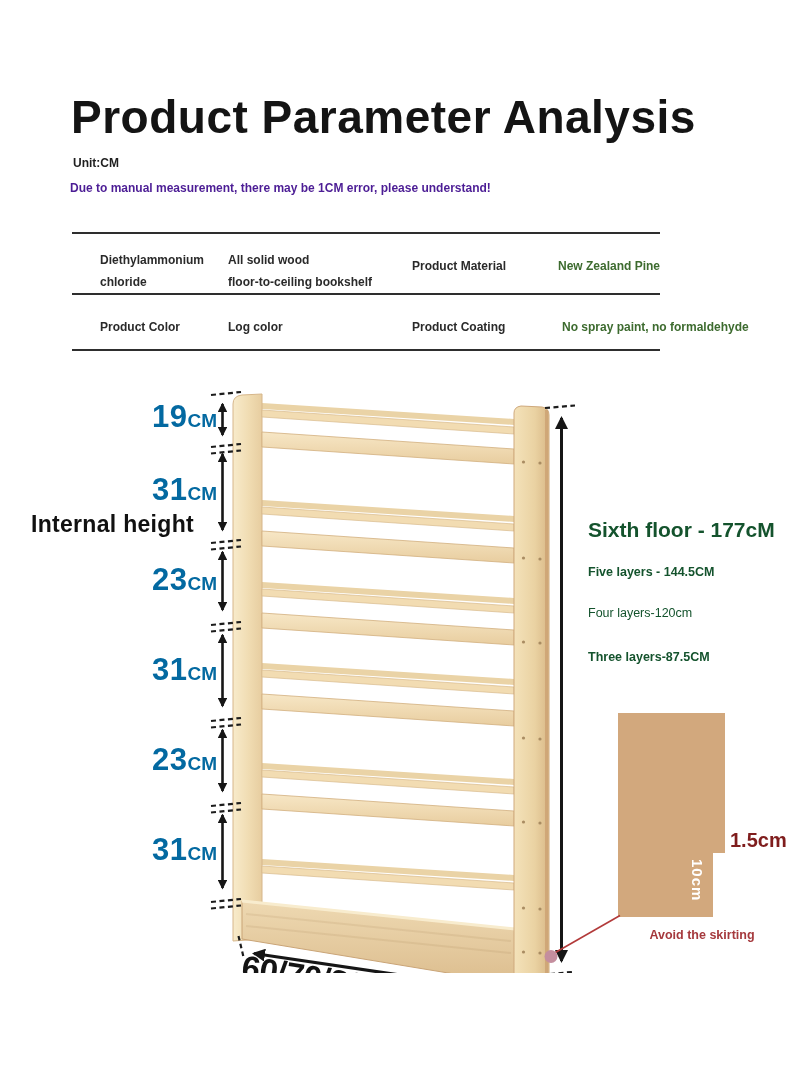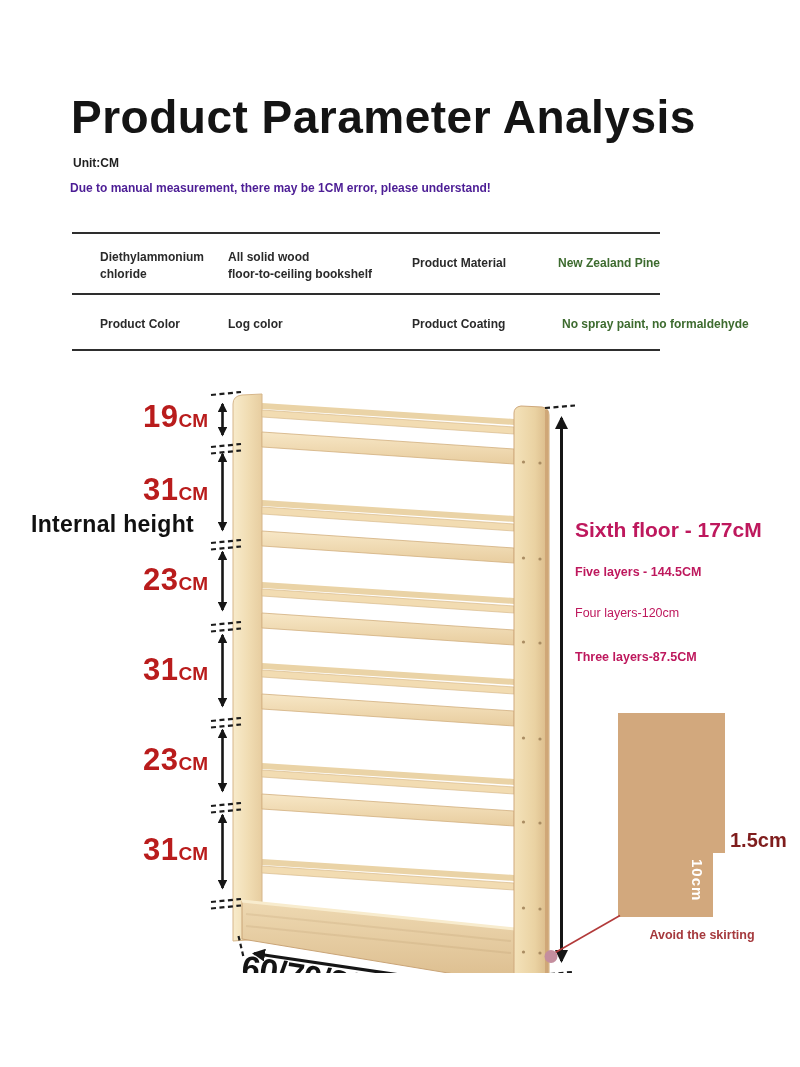--- a/index.html
+++ b/index.html
@@ -6,28 +6,28 @@
   .canvas{position:relative;width:800px;height:973px;background:#ffffff;overflow:hidden;
           font-family:"Liberation Sans","DejaVu Sans",sans-serif;color:#161616;}
   .abs{position:absolute;}
   
   .title{left:71px;top:90px;font-size:46px;font-weight:800;letter-spacing:.5px;color:#141414;white-space:nowrap;}
   .note{left:73px;top:156px;font-size:12px;font-weight:700;color:#1f1f1f;}
   .note2{left:70px;top:181px;font-size:12px;font-weight:700;color:#4c1d95;}
   
   .spec{left:72px;top:232px;width:588px;height:119px;}
   .rule{position:absolute;left:0;width:588px;height:2px;background:#2e2e2e;}
-  .cell{position:absolute;font-size:12px;font-weight:700;color:#2a2a2a;line-height:17px;white-space:pre-line;}
+  .cell{position:absolute;font-size:12px;font-weight:700;color:#2a2a2a;line-height:22px;white-space:pre-line;}
   .cell.green{color:#3d6b2f;white-space:nowrap;}
   
   .internal-height{left:31px;top:511px;font-size:23px;font-weight:700;color:#111;letter-spacing:.3px;white-space:nowrap;}
-  .dim-label{position:absolute;left:143px;width:74px;text-align:left;line-height:34px;white-space:nowrap;color:#b91c1c;}
+  .dim-label{position:absolute;left:143px;width:74px;text-align:right;line-height:34px;white-space:nowrap;color:#0369a1;}
   .dim-num{font-size:31px;font-weight:800;letter-spacing:.5px;}
   .dim-unit{font-size:19px;font-weight:800;}
-  .hl{position:absolute;left:575px;white-space:nowrap;color:#be185d;}
+  .hl{position:absolute;left:588px;white-space:nowrap;color:#14532d;}
   .hl-six{top:518px;font-size:21px;font-weight:800;}
   .hl-five{top:565px;font-size:12.5px;font-weight:700;}
   .hl-four{top:606px;font-size:12.5px;font-weight:400;}
   .hl-three{top:650px;font-size:12.5px;font-weight:700;}
   .width-label{left:245px;top:948px;transform:rotate(9deg);transform-origin:0 0;white-space:nowrap;color:#131313;}
   .w-num{font-size:33px;font-weight:800;letter-spacing:-.5px;}
   .w-unit{font-size:21px;font-weight:800;}
   .depth-label{left:526px;top:984px;transform:rotate(6deg);transform-origin:0 0;white-space:nowrap;color:#131313;}
   .d-num{font-size:27px;font-weight:800;}
   .d-unit{font-size:17px;font-weight:800;}

